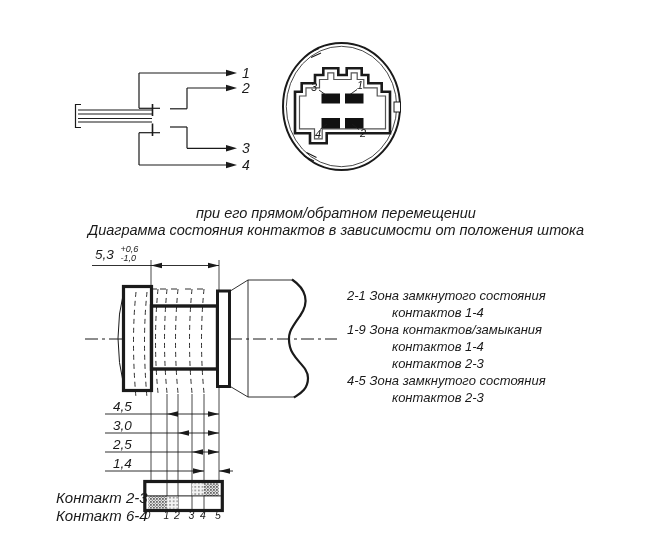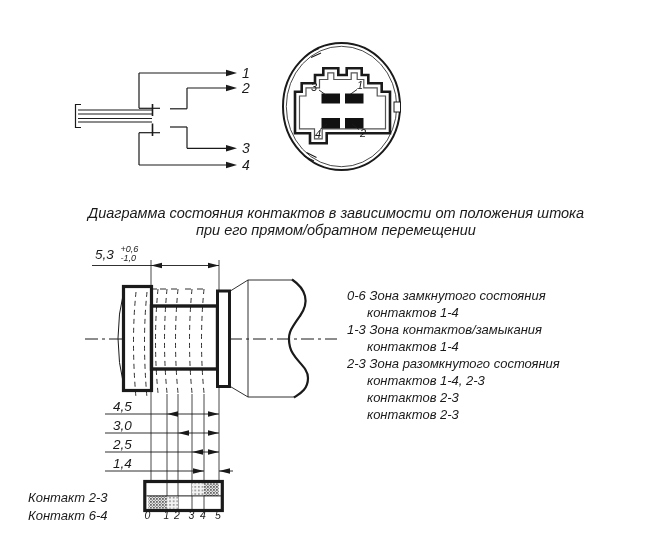--- a/index.html
+++ b/index.html
@@ -3,22 +3,22 @@
 <meta charset="utf-8">
 <style>
   html,body{margin:0;padding:0;background:#ffffff;}
   #stage{position:relative;width:648px;height:559px;background:#ffffff;overflow:hidden;
          font-family:"Liberation Sans",sans-serif;color:#1a1a1a;}
   #stage svg{position:absolute;left:0;top:0;}
   svg text{font-family:"Liberation Sans",sans-serif;font-style:italic;fill:#1a1a1a;}
   .overlay{position:absolute;font-style:italic;color:#1a1a1a;}
   .title-block{top:205px;left:30px;width:612px;text-align:center;font-size:14.5px;line-height:17px;}
   .legend-block{top:287px;left:347px;width:290px;font-size:13px;line-height:17px;}
-  .legend-line2{margin-left:20px;}
-  .contact-labels{top:489px;left:28px;font-size:13px;line-height:17.5px;}
+  .legend-line2{margin-left:45px;}
+  .contact-labels{top:489px;left:56px;font-size:15px;line-height:17.5px;}
 </style>
 </head>
 <body>
 
 <div id="stage">
 
   <svg width="648" height="559" viewBox="0 0 648 559">
     <defs>
       <pattern id="hatchDark" width="3" height="3" patternUnits="userSpaceOnUse">
         <rect width="3" height="3" fill="#e6e6e6"></rect>
@@ -191,41 +191,40 @@
         <text x="166.5" y="519">1</text>
         <text x="177" y="519">2</text>
         <text x="191.5" y="519">3</text>
         <text x="203" y="519">4</text>
         <text x="218" y="519">5</text>
       </g>
     </g>
   </svg>
 
   <div class="overlay title-block">
+    <div>при его прямом/обратном перемещении</div>
     <div>Диаграмма состояния контактов в зависимости от положения штока</div>
-    <div>при его прямом/обратном перемещении</div>
   </div>
 
   <div class="overlay legend-block">
     <div>
-      <div><span>0-6</span> <span>Зона замкнутого состояния</span></div>
+      <div><span>2-1</span> <span>Зона замкнутого состояния</span></div>
       <div class="legend-line2">контактов 1-4</div>
     </div>
     <div>
-      <div><span>1-3</span> <span>Зона контактов/замыкания</span></div>
+      <div><span>1-9</span> <span>Зона контактов/замыкания</span></div>
       <div class="legend-line2">контактов 1-4</div>
     </div>
     <div>
-      <div><span>2-3</span> <span>Зона разомкнутого состояния</span></div>
-      <div class="legend-line2">контактов 1-4, 2-3</div>
     </div>
     <div>
       <div class="legend-line2">контактов 2-3</div>
     </div>
     <div>
+      <div><span>4-5</span> <span>Зона замкнутого состояния</span></div>
       <div class="legend-line2">контактов 2-3</div>
     </div>
   </div>
 
   <div class="overlay contact-labels">
     <div>Контакт 2-3</div>
     <div>Контакт 6-4</div>
   </div>
 
 </div>

